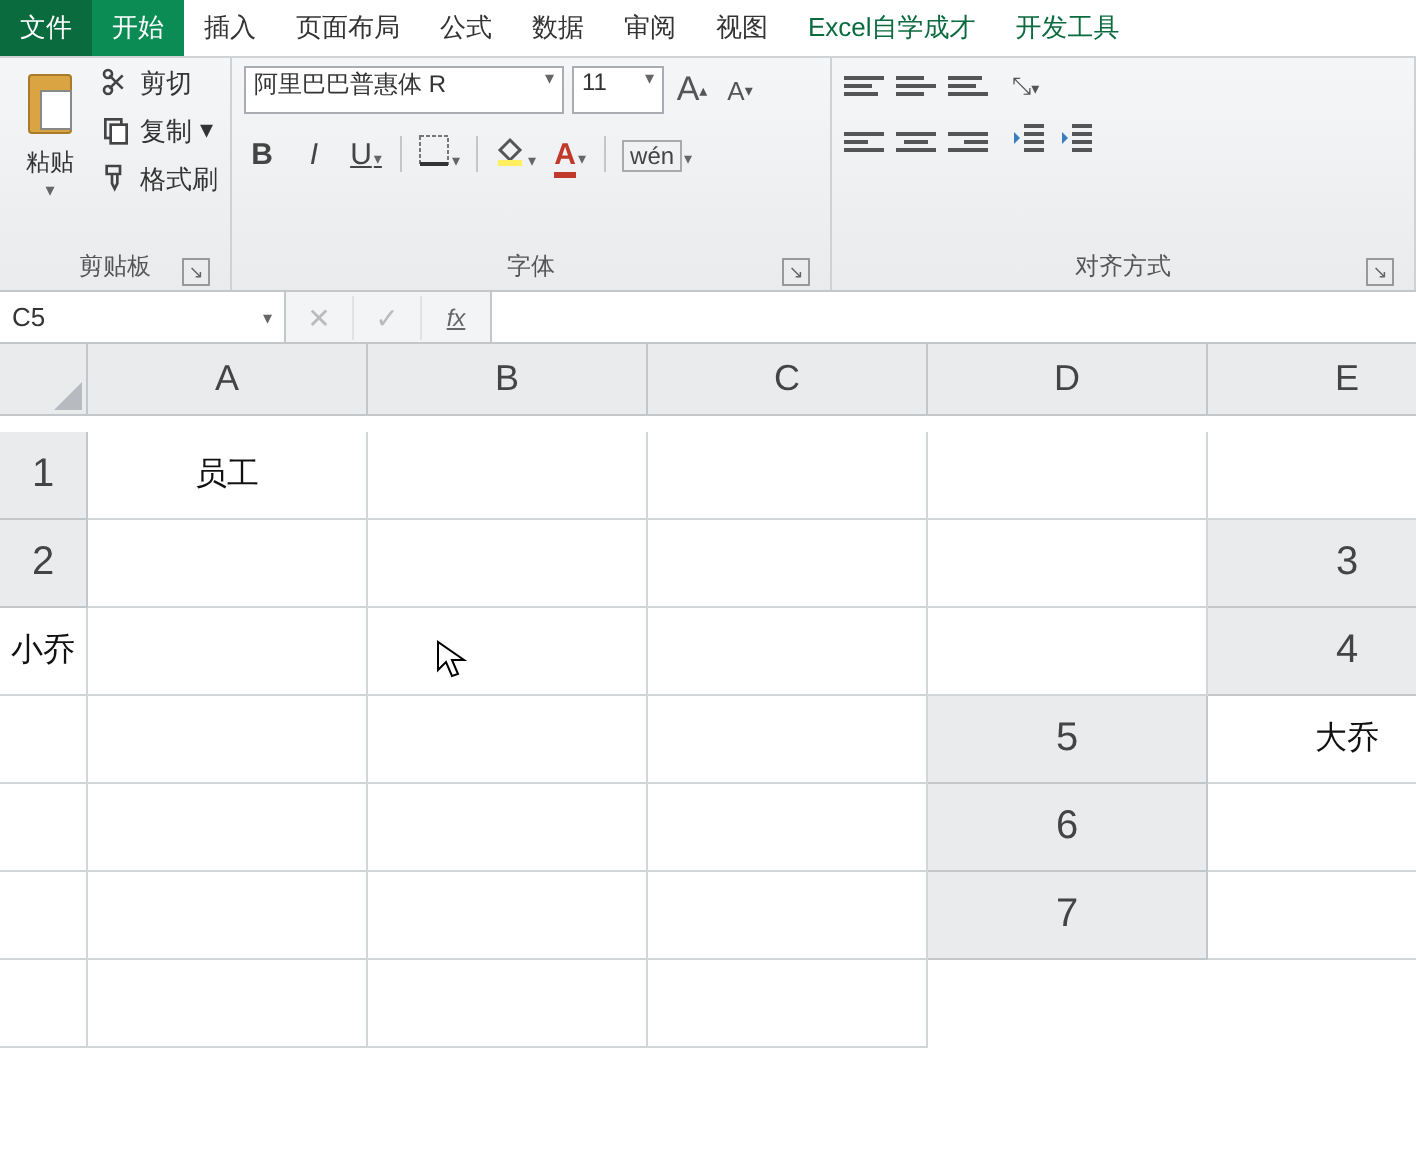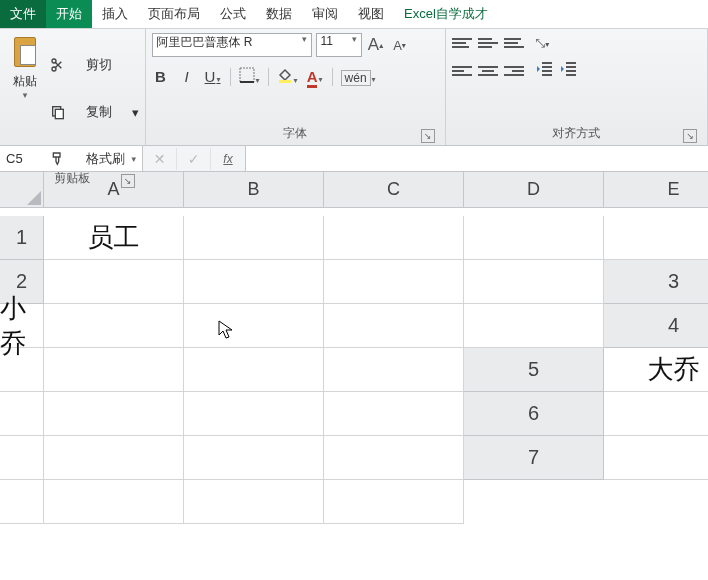--- a/index.html
+++ b/index.html
@@ -20,21 +20,21 @@
 .group-label { text-align:center; font-size:12px; color:#555; padding:2px 0 3px 0; position:relative; }
 .launcher { position:absolute; right:4px; bottom:2px; width:14px; height:14px; border:1px solid #999; font-size:9px; line-height:12px; text-align:center; color:#666; cursor:pointer; }
 
 
 .clipboard .paste-big { width:38px; text-align:center; font-size:12px; color:#333; cursor:pointer; }
 .clipboard .paste-big .icn { width:30px; height:36px; margin: 2px auto 2px; position:relative; }
 .clipboard .paste-big .board { width:22px; height:30px; background:#d9a441; border:1px solid #a97a2a; border-radius:2px; position:absolute; left:4px; top:2px; }
 .clipboard .paste-big .sheet { width:16px; height:20px; background:#fff; border:1px solid #888; position:absolute; left:10px; top:10px; }
 .clipboard .paste-big .dd { font-size:9px; color:#666; }
 .clipboard .smallbtns { margin-left:6px; display:flex; flex-direction:column; gap:6px; font-size:13px; color:#333; }
-.clipboard .smallbtns .btn { display:flex; align-items:center; gap:20px; cursor:pointer;margin-top:23px; }
+.clipboard .smallbtns .btn { display:flex; gap:4px; cursor:pointer; }
 .clipboard svg { width:16px; height:16px; }
 
 
 .font .row1 { display:flex; gap:4px; align-items:center; }
 .combo { height:24px; background:#fff; border:1px solid #a9acb0; display:flex; align-items:flex-start; padding:0 4px; font-size:12px; color:#333; cursor:pointer; }
 .combo .caret { margin-left:auto; font-size:9px; color:#666; }
 .fontname { width:160px; }
 .fontsize { width:46px; }
 .incdec { width:20px; height:24px; display:flex; align-items:center; justify-content:center; color:#555; cursor:pointer; }
 .font .row2 { display:flex; gap:8px; align-items:center; margin-top:10px; font-size:15px; color:#444; }
@@ -62,38 +62,39 @@
 .fxstrip .fbtn { width:34px; text-align:center; font-size:14px; color:#bbb; cursor:pointer; border-right:1px solid #e0e2e4; padding:3px 0; }
 .fxstrip .fx { width:34px; text-align:center; font-style:italic; color:#666; cursor:pointer; padding:3px 0;text-decoration:underline;}
 .finput { flex:1; padding:3px 6px; font-size:13px; background:#fff; }
 
 
 .grid { display:grid; grid-template-columns: 44px 140px 140px 140px 140px 140px; grid-auto-rows: 44px; }
 .grid .hdr { background:#e9ebec; border-right:1px solid #c4c7ca; border-bottom:1px solid #c4c7ca; display:flex; align-items:center; justify-content:center; font-size:18px; color:#444; height:36px; }
 .grid .corner { background:#e9ebec; border-right:1px solid #c4c7ca; border-bottom:1px solid #c4c7ca; position:relative; height:36px; }
 .grid .corner::after { content:""; position:absolute; right:2px; bottom:2px; width:0; height:0; border-left:14px solid transparent; border-bottom:14px solid #b7bbbf; }
 .grid .rowhdr { background:#e9ebec; border-right:1px solid #c4c7ca; border-bottom:1px solid #c4c7ca; display:flex; align-items:center; justify-content:center; font-size:20px; color:#444; }
-.grid .cell { border-right:1px solid #d3d6d9; border-bottom:1px solid #d3d6d9; display:flex; align-items:center; justify-content:center; font-size:26px; color:#111; }
+.grid .cell { border-right:1px solid #d3d6d9; border-bottom:1px solid #d3d6d9; display:flex; align-items:center; justify-content:center; font-size:16px; color:#111; }
 
 .cursor-arrow { position:absolute; left:218px; top:320px; pointer-events:none; }
 .cursor-arrow svg { width:16px; height:20px; }
 </style>
 </head>
 <body>
 
 <div class="menubar">
   <div class="item file">文件</div>
   <div class="item active">开始</div>
   <div class="item">插入</div>
   <div class="item">页面布局</div>
   <div class="item">公式</div>
   <div class="item">数据</div>
   <div class="item">审阅</div>
   <div class="item">视图</div>
   <div class="item link">Excel自学成才</div>
+  <div class="item dev">开发工具</div>
 </div>
 
 <div class="ribbon">
 
   <div class="group clipboard">
     <div class="group-body">
       <div class="paste-big">
         <div class="icn">
           <div class="board"></div>
             <div class="sheet"></div>

